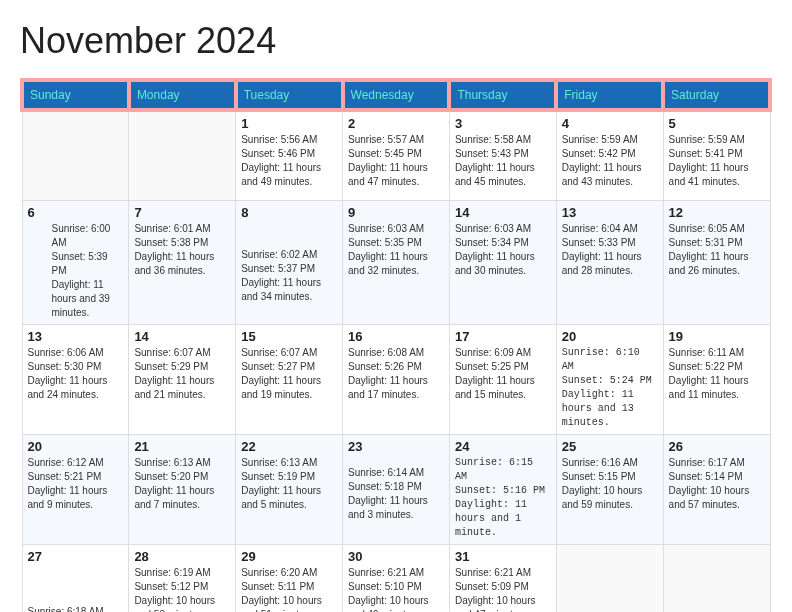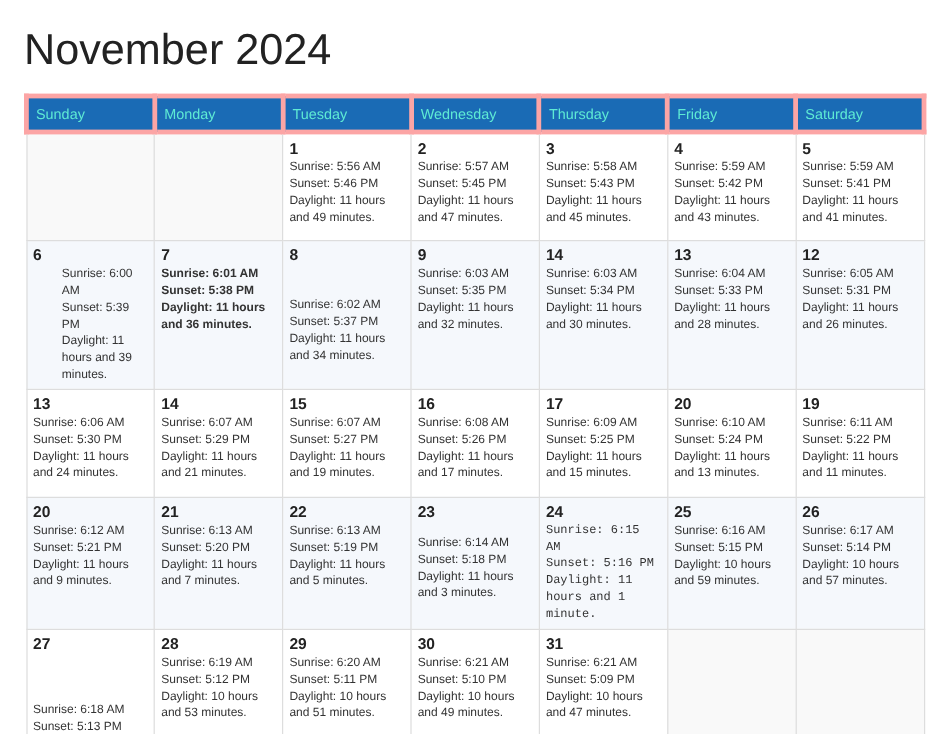--- a/index.html
+++ b/index.html
@@ -146,21 +146,21 @@
       </tr>
       <tr>
         <td>
           <div class="day-number">6</div>
           <div class="day-info" style="white-space: pre-line; margin-left: 24px;">Sunrise: 6:00 AM
 Sunset: 5:39 PM
 Daylight: 11 hours and 39 minutes.</div>
         </td>
         <td>
           <div class="day-number">7</div>
-          <div class="day-info" style="white-space: pre-line; font-weight: bold;">Sunrise: 6:01 AM
+          <div class="day-info" style="white-space: pre-line;">Sunrise: 6:01 AM
 Sunset: 5:38 PM
 Daylight: 11 hours and 36 minutes.</div>
         </td>
         <td>
           <div class="day-number">8</div>
           <div class="day-info" style="white-space: pre-line; margin-top: 28px;">Sunrise: 6:02 AM
 Sunset: 5:37 PM
 Daylight: 11 hours and 34 minutes.</div>
         </td>
         <td>
@@ -214,21 +214,21 @@
 Daylight: 11 hours and 17 minutes.</div>
         </td>
         <td>
           <div class="day-number">17</div>
           <div class="day-info" style="white-space: pre-line;">Sunrise: 6:09 AM
 Sunset: 5:25 PM
 Daylight: 11 hours and 15 minutes.</div>
         </td>
         <td>
           <div class="day-number">20</div>
-          <div class="day-info" style="white-space: pre-line;">Sunrise: 6:10 AM
+          <div class="day-info" style="white-space: pre-line; font-family: Liberation Mono, monospace;">Sunrise: 6:10 AM
 Sunset: 5:24 PM
 Daylight: 11 hours and 13 minutes.</div>
         </td>
         <td>
           <div class="day-number">19</div>
           <div class="day-info" style="white-space: pre-line;">Sunrise: 6:11 AM
 Sunset: 5:22 PM
 Daylight: 11 hours and 11 minutes.</div>
         </td>
       </tr>

